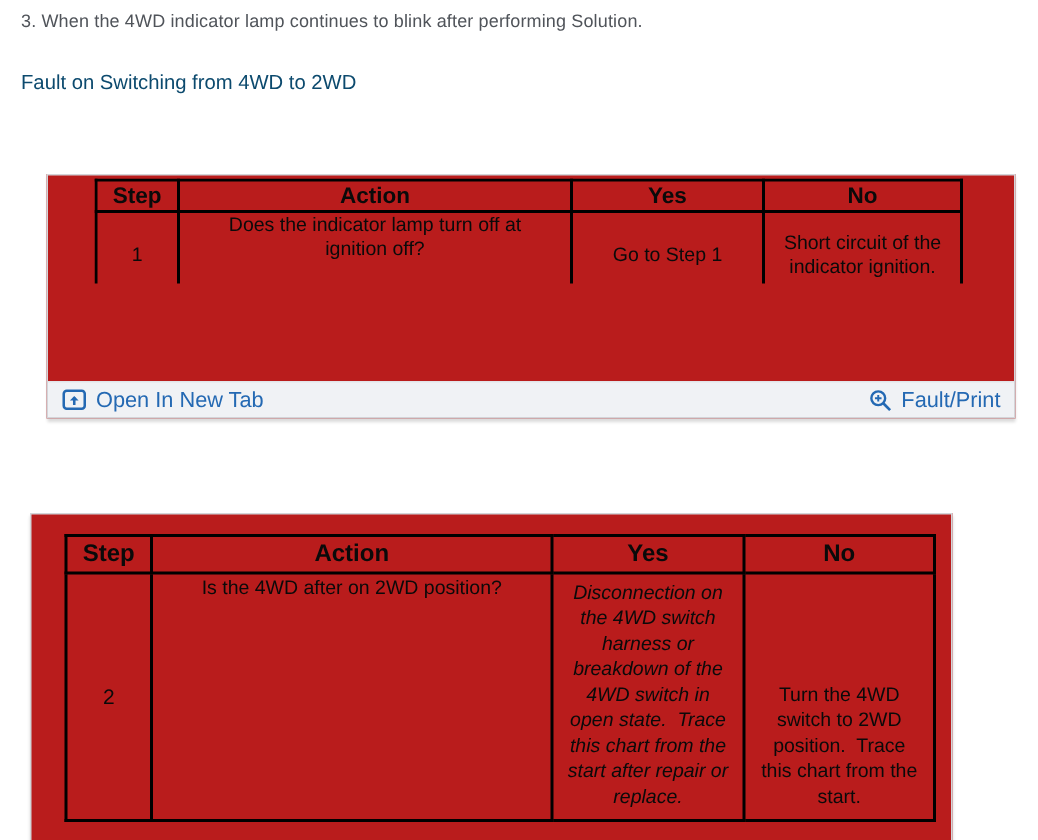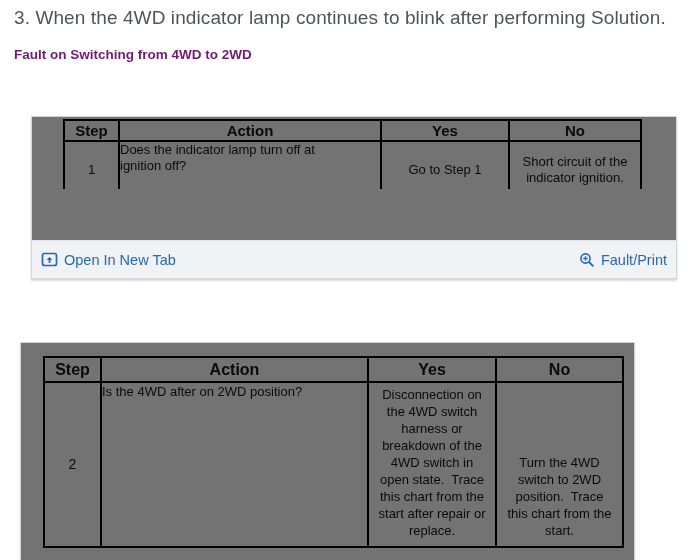--- a/index.html
+++ b/index.html
@@ -3,28 +3,28 @@
 <meta charset="utf-8">
 <style>
   html, body { margin:0; padding:0; }
   body {
     width:692px; height:560px; overflow:hidden; position:relative;
     background:#ffffff;
     font-family:"Liberation Sans", sans-serif;
   }
   .intro {
     position:absolute; left:14px; top:7px;
-    font-size:19px; color:#50545a; letter-spacing:.1px;
+    font-size:12px; color:#50545a; letter-spacing:.1px;
   }
   .heading {
     position:absolute; left:14px; top:47px;
-    font-size:13.5px; font-weight:bold; color:#701a75;
+    font-size:13.5px; font-weight:normal; color:#0c4a6e;
   }
   .viewer {
-    position:absolute; background:#737373;
+    position:absolute; background:#b91c1c;
     border:1px solid #d3d5d9;
     box-shadow:0 2px 2px rgba(0,0,0,.15);
   }
   .viewer1 { left:31px; top:116px; width:644px; height:161px; }
   .viewer2 { left:20px; top:342px; width:613px; height:240px; }
 
   .table-clip1 {
     position:absolute; left:31px; top:2px; width:600px; height:70px;
     overflow:hidden;
   }
@@ -39,31 +39,31 @@
   }
   table.t1 { width:577px; font-size:13px; line-height:16px; }
   table.t2 { width:579px; font-size:13px; line-height:17px; }
   .t1 th { font-size:15px; height:19px; text-align:center; }
   .t2 th { font-size:16px; height:23px; text-align:center; }
   .t1 td { height:56px; }
   .t2 td { height:156px; }
   td.cell-step { text-align:center; vertical-align:middle; }
   .t2 td.cell-step { font-size:14px; }
   td.cell-action {
-    text-align:left; vertical-align:top; padding:3px 8px 0 8px;
+    text-align:center; vertical-align:top; padding:3px 8px 0 8px;
     white-space:pre-wrap;
     margin-top:40px;
   }
   td.cell-yes, td.cell-no { text-align:center; white-space:pre-wrap; }
   .t1 td.cell-yes, .t1 td.cell-no { vertical-align:middle; padding:0 2px; }
-  .t2 td.cell-yes { vertical-align:top; padding:3px 2px 0 2px; }
+  .t2 td.cell-yes { vertical-align:top; padding:3px 2px 0 2px;font-style:italic; }
   .t2 td.cell-no  { vertical-align:bottom; padding:0 2px 7px 2px;margin-left:40px; }
 
   .viewer-toolbar {
-    position:absolute; left:0; right:0; bottom:0; height:38px;
+    position:absolute; left:0; right:0; bottom:0; height:24px;
     background:#f0f2f5; border-top:1px solid #e3e5e9;
     display:flex; align-items:center; justify-content:space-between;
     padding:0 9px; box-sizing:border-box;
   }
   .toolbar-link {
     display:flex; align-items:center; gap:6px;
     color:#2469b3; font-size:14.5px; text-decoration:none; cursor:pointer;
   }
   .toolbar-link svg { display:block; }
 </style>

